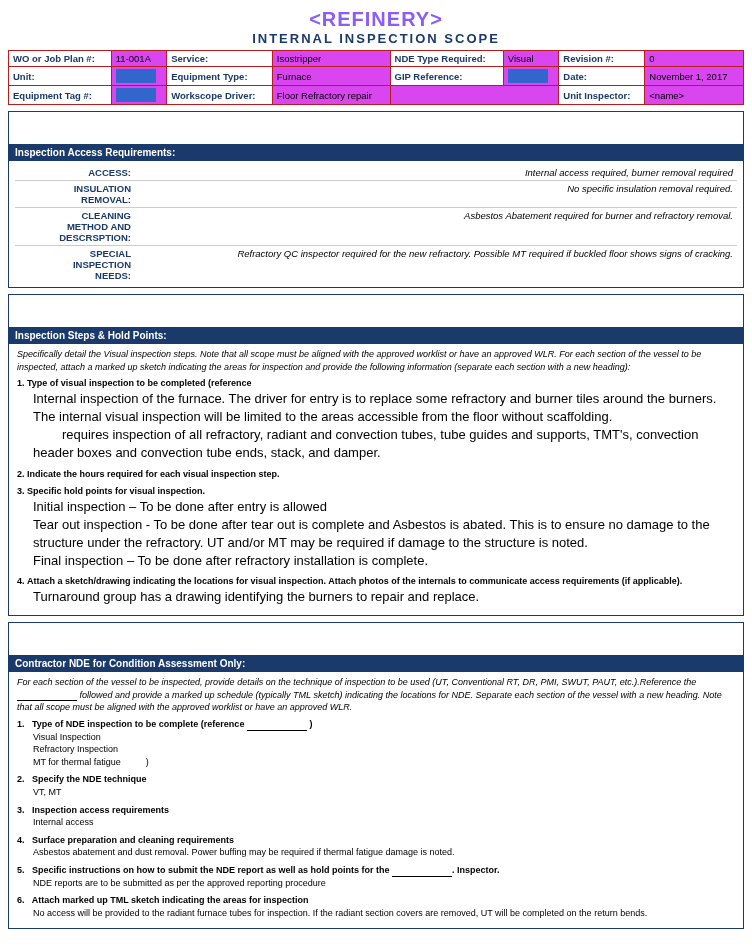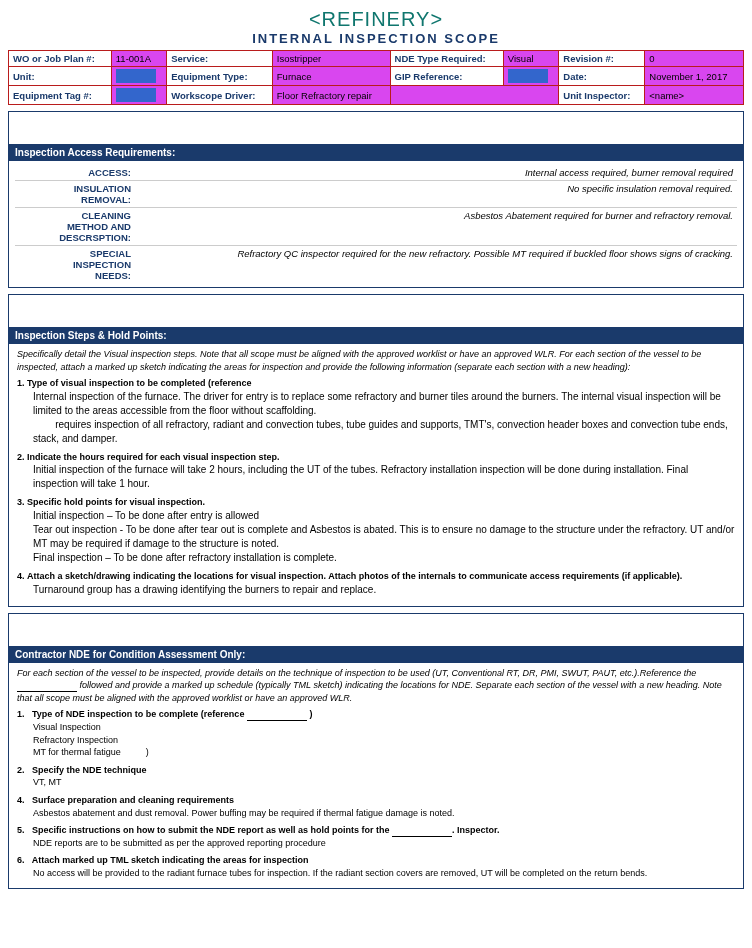--- a/index.html
+++ b/index.html
@@ -16,22 +16,22 @@
       padding: 8px;
       background: #fff;
     }
     
     .header {
       text-align: center;
       margin-bottom: 4px;
     }
     .header-title {
       font-size: 20px;
-      font-weight: normal;
-      color: #0f766e;
+      font-weight: bold;
+      color: #8b5cf6;
       letter-spacing: 1px;
     }
     .header-subtitle {
       font-size: 13px;
       font-weight: bold;
       color: #1a3a6b;
       letter-spacing: 2px;
     }
 
     
@@ -127,21 +127,21 @@
       margin-bottom: 6px;
     }
     .step-number {
       font-weight: bold;
     }
     .step-title {
       font-weight: bold;
     }
     .step-detail {
       margin-left: 16px;
-      font-size: 10px;
+      font-size: 13px;
     }
 
     
     .nde-body {
       padding: 4px 8px;
       font-size: 9px;
       line-height: 1.4;
     }
     .nde-intro {
       font-style: italic;
@@ -259,23 +259,20 @@
           <span class="step-number">1.</span>
           <span class="step-title"> Type of visual inspection to be completed (reference</span>
           <div class="step-detail">
             Internal inspection of the furnace.  The driver for entry is to replace some refractory and burner tiles around the burners.  The internal visual inspection will be limited to the areas accessible from the floor without scaffolding.<br>
             &nbsp;&nbsp;&nbsp;&nbsp;&nbsp;&nbsp;&nbsp;&nbsp;requires inspection of all refractory, radiant and convection tubes, tube guides and supports, TMT's, convection header boxes and convection tube ends, stack, and damper.
           </div>
         </li>
         <li class="step-item">
           <span class="step-number">2.</span>
           <span class="step-title"> Indicate the hours required for each visual inspection step.</span>
-          <div class="step-detail">
-            Initial inspection of the furnace will take 2 hours, including the UT of the tubes.  Refractory installation inspection will be done during installation.  Final inspection will take 1 hour.
-          </div>
         </li>
         <li class="step-item">
           <span class="step-number">3.</span>
           <span class="step-title"> Specific hold points for visual inspection.</span>
           <div class="step-detail">
             Initial inspection – To be done after entry is allowed<br>
             Tear out inspection - To be done after tear out is complete and Asbestos is abated.  This is to ensure no damage to the structure under the refractory. UT and/or MT may be required if damage to the structure is noted.<br>
             Final inspection – To be done after refractory installation is complete.
           </div>
         </li>
@@ -303,20 +300,24 @@
             Visual Inspection<br>
             Refractory Inspection<br>
             MT for thermal fatigue &nbsp;&nbsp;&nbsp;&nbsp;&nbsp;&nbsp;&nbsp;&nbsp; )
           </div>
         </li>
         <li class="nde-item">
           <span class="nde-item-title">2.&nbsp;&nbsp; Specify the NDE technique</span>
           <div class="nde-item-detail">VT, MT</div>
         </li>
         <li class="nde-item">
+          <span class="nde-item-title">3.&nbsp;&nbsp; Inspection access requirements</span>
+          <div class="nde-item-detail">Internal access</div>
+        </li>
+        <li class="nde-item">
           <span class="nde-item-title">4.&nbsp;&nbsp; Surface preparation and cleaning requirements</span>
           <div class="nde-item-detail">Asbestos abatement and dust removal.  Power buffing may be required if thermal fatigue damage is noted.</div>
         </li>
         <li class="nde-item">
           <span class="nde-item-title">5.&nbsp;&nbsp; Specific instructions on how to submit the NDE report as well as hold points for the <span class="blank-line"></span>. Inspector.</span>
           <div class="nde-item-detail">NDE reports are to be submitted as per the approved reporting procedure</div>
         </li>
         <li class="nde-item">
           <span class="nde-item-title">6.&nbsp;&nbsp; Attach marked up TML sketch indicating the areas for inspection</span>
           <div class="nde-item-detail">No access will be provided to the radiant furnace tubes for inspection.  If the radiant section covers are removed, UT will be completed on the return bends.</div>

